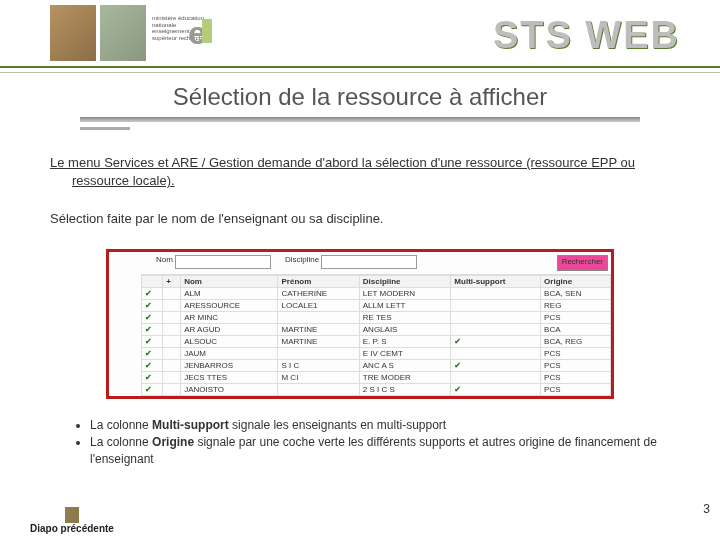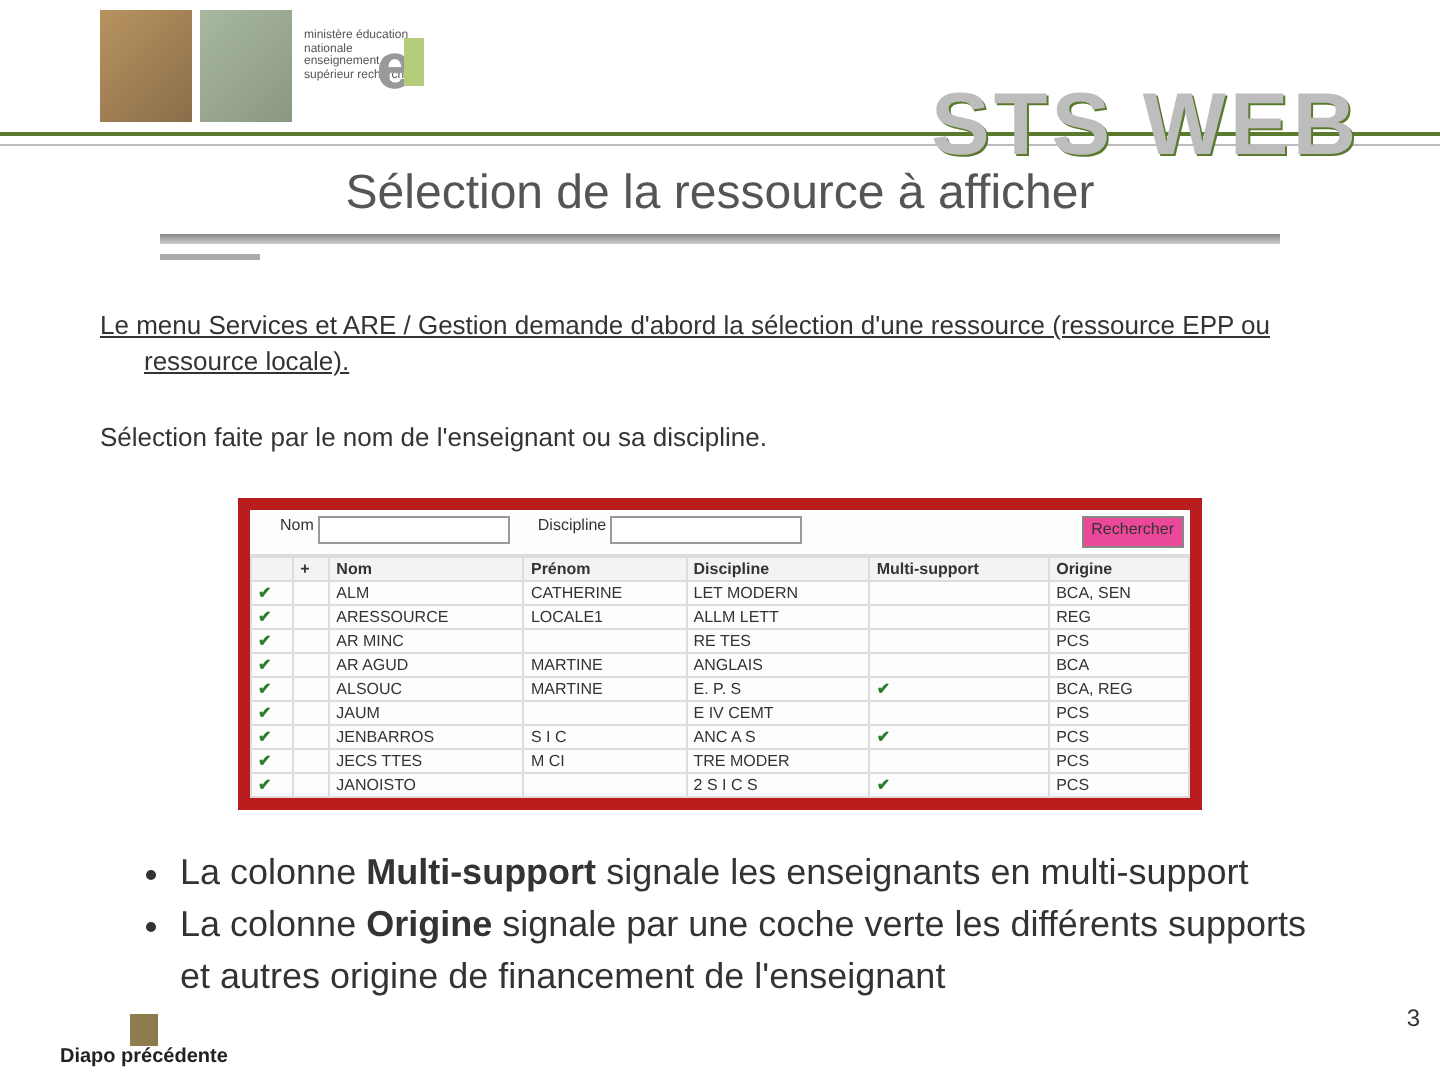--- a/index.html
+++ b/index.html
@@ -63,26 +63,25 @@
     right: -6px;
     top: 4px;
     width: 10px;
     height: 24px;
     background: #b5cc7a;
   }
   .brand {
     position: absolute;
     right: 40px;
     top: 14px;
-    font-size: 44px;
+    font-size: 38px;
     font-weight: 900;
     letter-spacing: 2px;
     color: #bdbdbd;
     text-shadow: 1px 1px 0 #5a7a2e;
-    margin-top: 24px;
   }
   .subheader-line {
     border-bottom: 1px solid #bbb;
     margin-top: 4px;
   }
   .title {
     text-align: center;
     font-size: 24px;
     color: #555;
     margin-top: 10px;
@@ -115,24 +114,25 @@
     line-height: 1.4;
   }
   .para-indent {
     padding-left: 22px;
     text-indent: -22px;
     text-decoration: underline;
   }
   .table-shot {
     margin: 0 auto;
     width: 470px;
-    border: 6px solid #b91c1c;
+    border: 3px solid #b91c1c;
     background: #fdfdfd;
     font-size: 8px;
     color: #333;
+    padding-left: 32px;
   }
   .table-search {
     display: flex;
     border-bottom: 1px solid #ddd;
     padding: 3px;
     gap: 2px;
   }
   .table-search input {
     height: 12px;
     border: 1px solid #999;
@@ -163,21 +163,21 @@
     background: #f3f3f3;
     font-weight: bold;
   }
   .check {
     color: #2e7d2e;
     font-weight: bold;
     text-align: center;
   }
   .bullets {
     margin-top: 18px;
-    font-size: 18px;
+    font-size: 12px;
     line-height: 1.45;
   }
   .bullets li {
     margin-bottom: 0;
   }
   .footer {
     position: absolute;
     bottom: 6px;
     left: 0;
     width: 100%;

